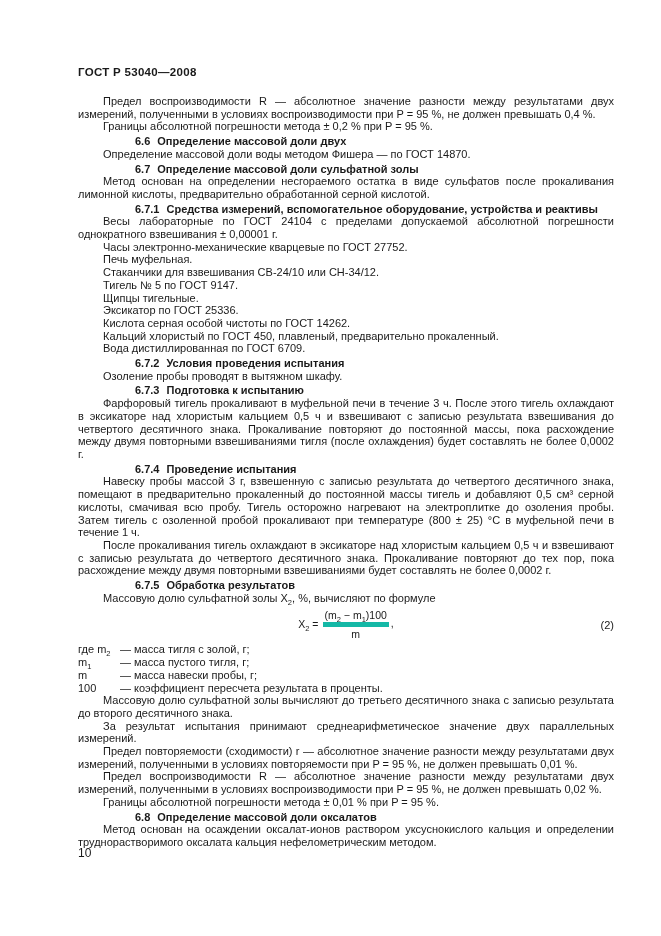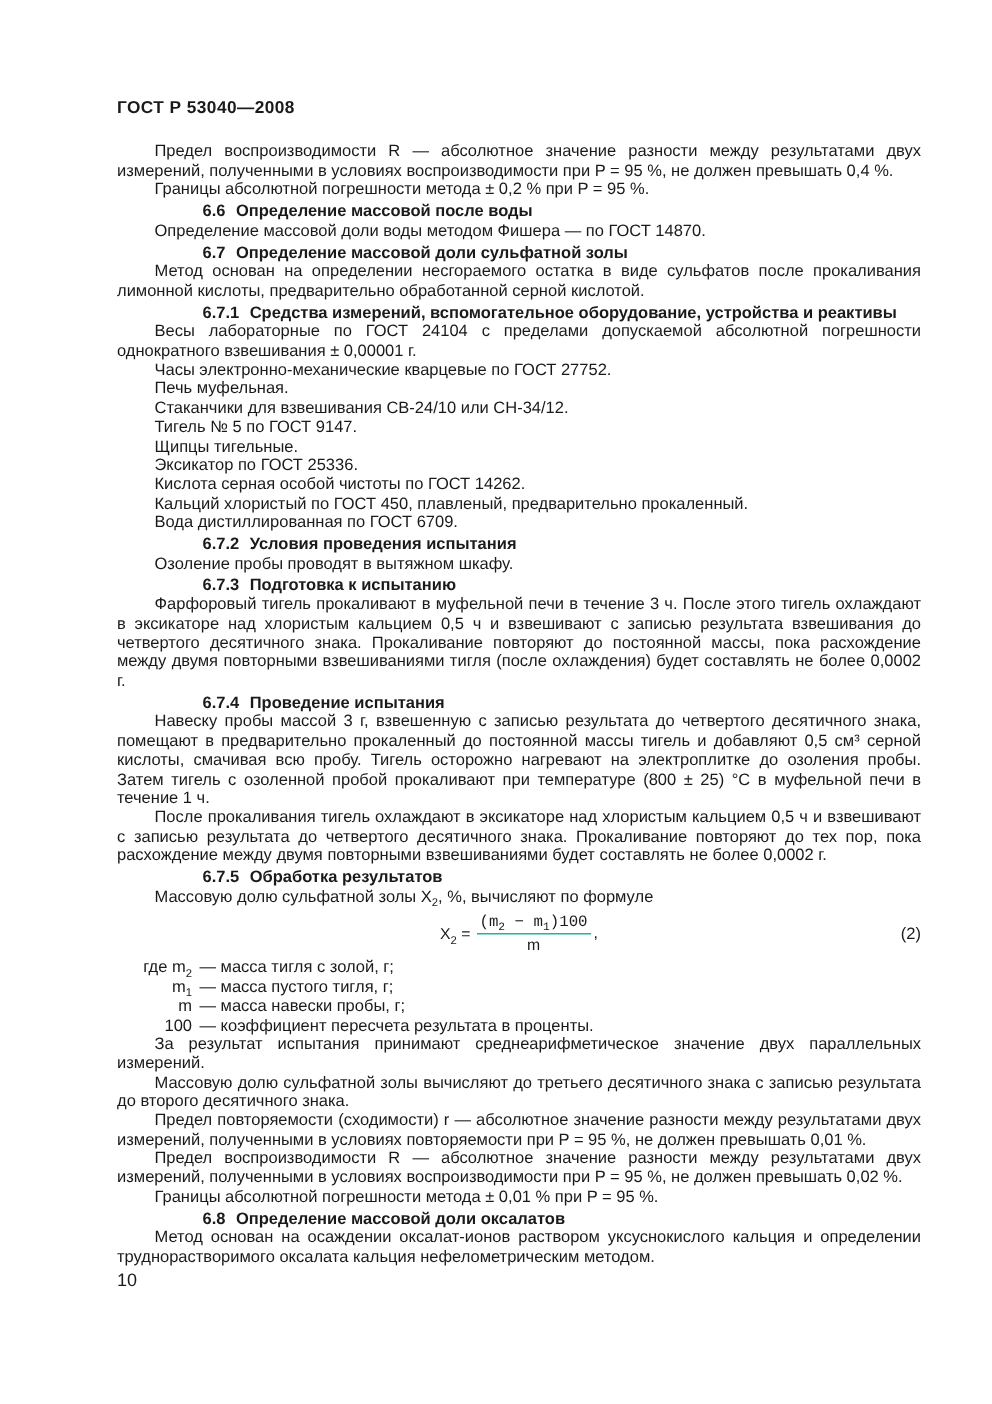--- a/index.html
+++ b/index.html
@@ -9,39 +9,39 @@
   }
   .content{position:absolute;left:78px;top:66px;width:536px;}
   .doc-code{font-size:11.5px;font-weight:bold;letter-spacing:.3px;margin:0 0 17px 0;}
   .para{margin:0;font-size:11px;line-height:12.7px;text-align:justify;text-indent:25px;}
   .para.heading{font-weight:bold;margin-top:2px;}
   .hn{margin-right:7px;padding-left:32px;}
   sub{font-size:7.5px;line-height:0;}
   .formula-row{position:relative;margin:5px 0 3px 0;font-size:10.5px;}
   .eq-main{display:block;text-align:center;}
   .frac{display:inline-block;vertical-align:middle;text-align:center;margin:0 2px 0 4px;}
-  .frac .num{display:block;border-bottom:1px solid #14b8a6;padding:0 2px 1px 2px;font-family:Liberation Mono, monospace;}
+  .frac .num{display:block;border-bottom:5px solid #14b8a6;padding:0 2px 1px 2px;}
   .frac .den{display:block;padding-top:1px;}
   .eq-no{position:absolute;right:0;top:50%;transform:translateY(-50%);font-size:11px;}
   .where-row{display:flex;font-size:11px;line-height:12.7px;}
-  .w-var{width:37px;text-align:right;white-space:nowrap;flex:none;margin-left:13px;}
+  .w-var{width:37px;text-align:left;white-space:nowrap;flex:none;}
   .w-desc{padding-left:5px;flex:1;}
   .pagenum{position:absolute;left:78px;top:846px;font-size:12px;}
 </style>
 </head>
 <body>
 
 <div class="page">
   <div class="content">
     <div class="doc-code">ГОСТ Р 53040—2008</div>
 
     <div>
         <p class="para"><span>Предел воспроизводимости </span><span class="v">R</span><span> — абсолютное значение разности между результатами двух измерений, полученными в условиях воспроизводимости при </span><span class="v">P</span><span> = 95 %, не должен превышать 0,4 %.</span></p>
         <p class="para"><span>Границы абсолютной погрешности метода ± 0,2 % при </span><span class="v">P</span><span> = 95 %.</span></p>
-        <p class="para heading"><span class="hn">6.6</span><span>Определение массовой после воды</span></p>
+        <p class="para heading"><span class="hn">6.6</span><span>Определение массовой доли двух</span></p>
         <p class="para"><span>Определение массовой доли воды методом Фишера — по ГОСТ 14870.</span></p>
         <p class="para heading"><span class="hn">6.7</span><span>Определение массовой доли сульфатной золы</span></p>
         <p class="para"><span>Метод основан на определении несгораемого остатка в виде сульфатов после прокаливания лимонной кислоты, предварительно обработанной серной кислотой.</span></p>
         <p class="para heading"><span class="hn">6.7.1</span><span>Средства измерений, вспомогательное оборудование, устройства и реактивы</span></p>
         <p class="para"><span>Весы лабораторные по ГОСТ 24104 с пределами допускаемой абсолютной погрешности однократного взвешивания ± 0,00001 г.</span></p>
         <p class="para"><span>Часы электронно-механические кварцевые по ГОСТ 27752.</span></p>
         <p class="para"><span>Печь муфельная.</span></p>
         <p class="para"><span>Стаканчики для взвешивания СВ-24/10 или СН-34/12.</span></p>
         <p class="para"><span>Тигель № 5 по ГОСТ 9147.</span></p>
         <p class="para"><span>Щипцы тигельные.</span></p>
@@ -78,22 +78,22 @@
           <span class="w-var"><span class="v">m</span></span>
           <span class="w-desc"><span>— масса навески пробы, г;</span></span>
         </div>
         <div class="where-row">
           <span class="w-var"><span>100</span></span>
           <span class="w-desc"><span>— коэффициент пересчета результата в проценты.</span></span>
         </div>
       </div>
 
     <div>
+        <p class="para"><span>Массовую долю сульфатной золы вычисляют до третьего десятичного знака с записью результата до второго десятичного знака.</span></p>
         <p class="para"><span>За результат испытания принимают среднеарифметическое значение двух параллельных измерений.</span></p>
-        <p class="para"><span>Массовую долю сульфатной золы вычисляют до третьего десятичного знака с записью результата до второго десятичного знака.</span></p>
         <p class="para"><span>Предел повторяемости (сходимости) </span><span class="v">r</span><span> — абсолютное значение разности между результатами двух измерений, полученными в условиях повторяемости при </span><span class="v">P</span><span> = 95 %, не должен превышать 0,01 %.</span></p>
         <p class="para"><span>Предел воспроизводимости </span><span class="v">R</span><span> — абсолютное значение разности между результатами двух измерений, полученными в условиях воспроизводимости при </span><span class="v">P</span><span> = 95 %, не должен превышать 0,02 %.</span></p>
         <p class="para"><span>Границы абсолютной погрешности метода ± 0,01 % при </span><span class="v">P</span><span> = 95 %.</span></p>
         <p class="para heading"><span class="hn">6.8</span><span>Определение массовой доли оксалатов</span></p>
         <p class="para"><span>Метод основан на осаждении оксалат-ионов раствором уксуснокислого кальция и определении труднорастворимого оксалата кальция нефелометрическим методом.</span></p>
       </div>
   </div>
 
   <div class="pagenum">10</div>
 </div>

